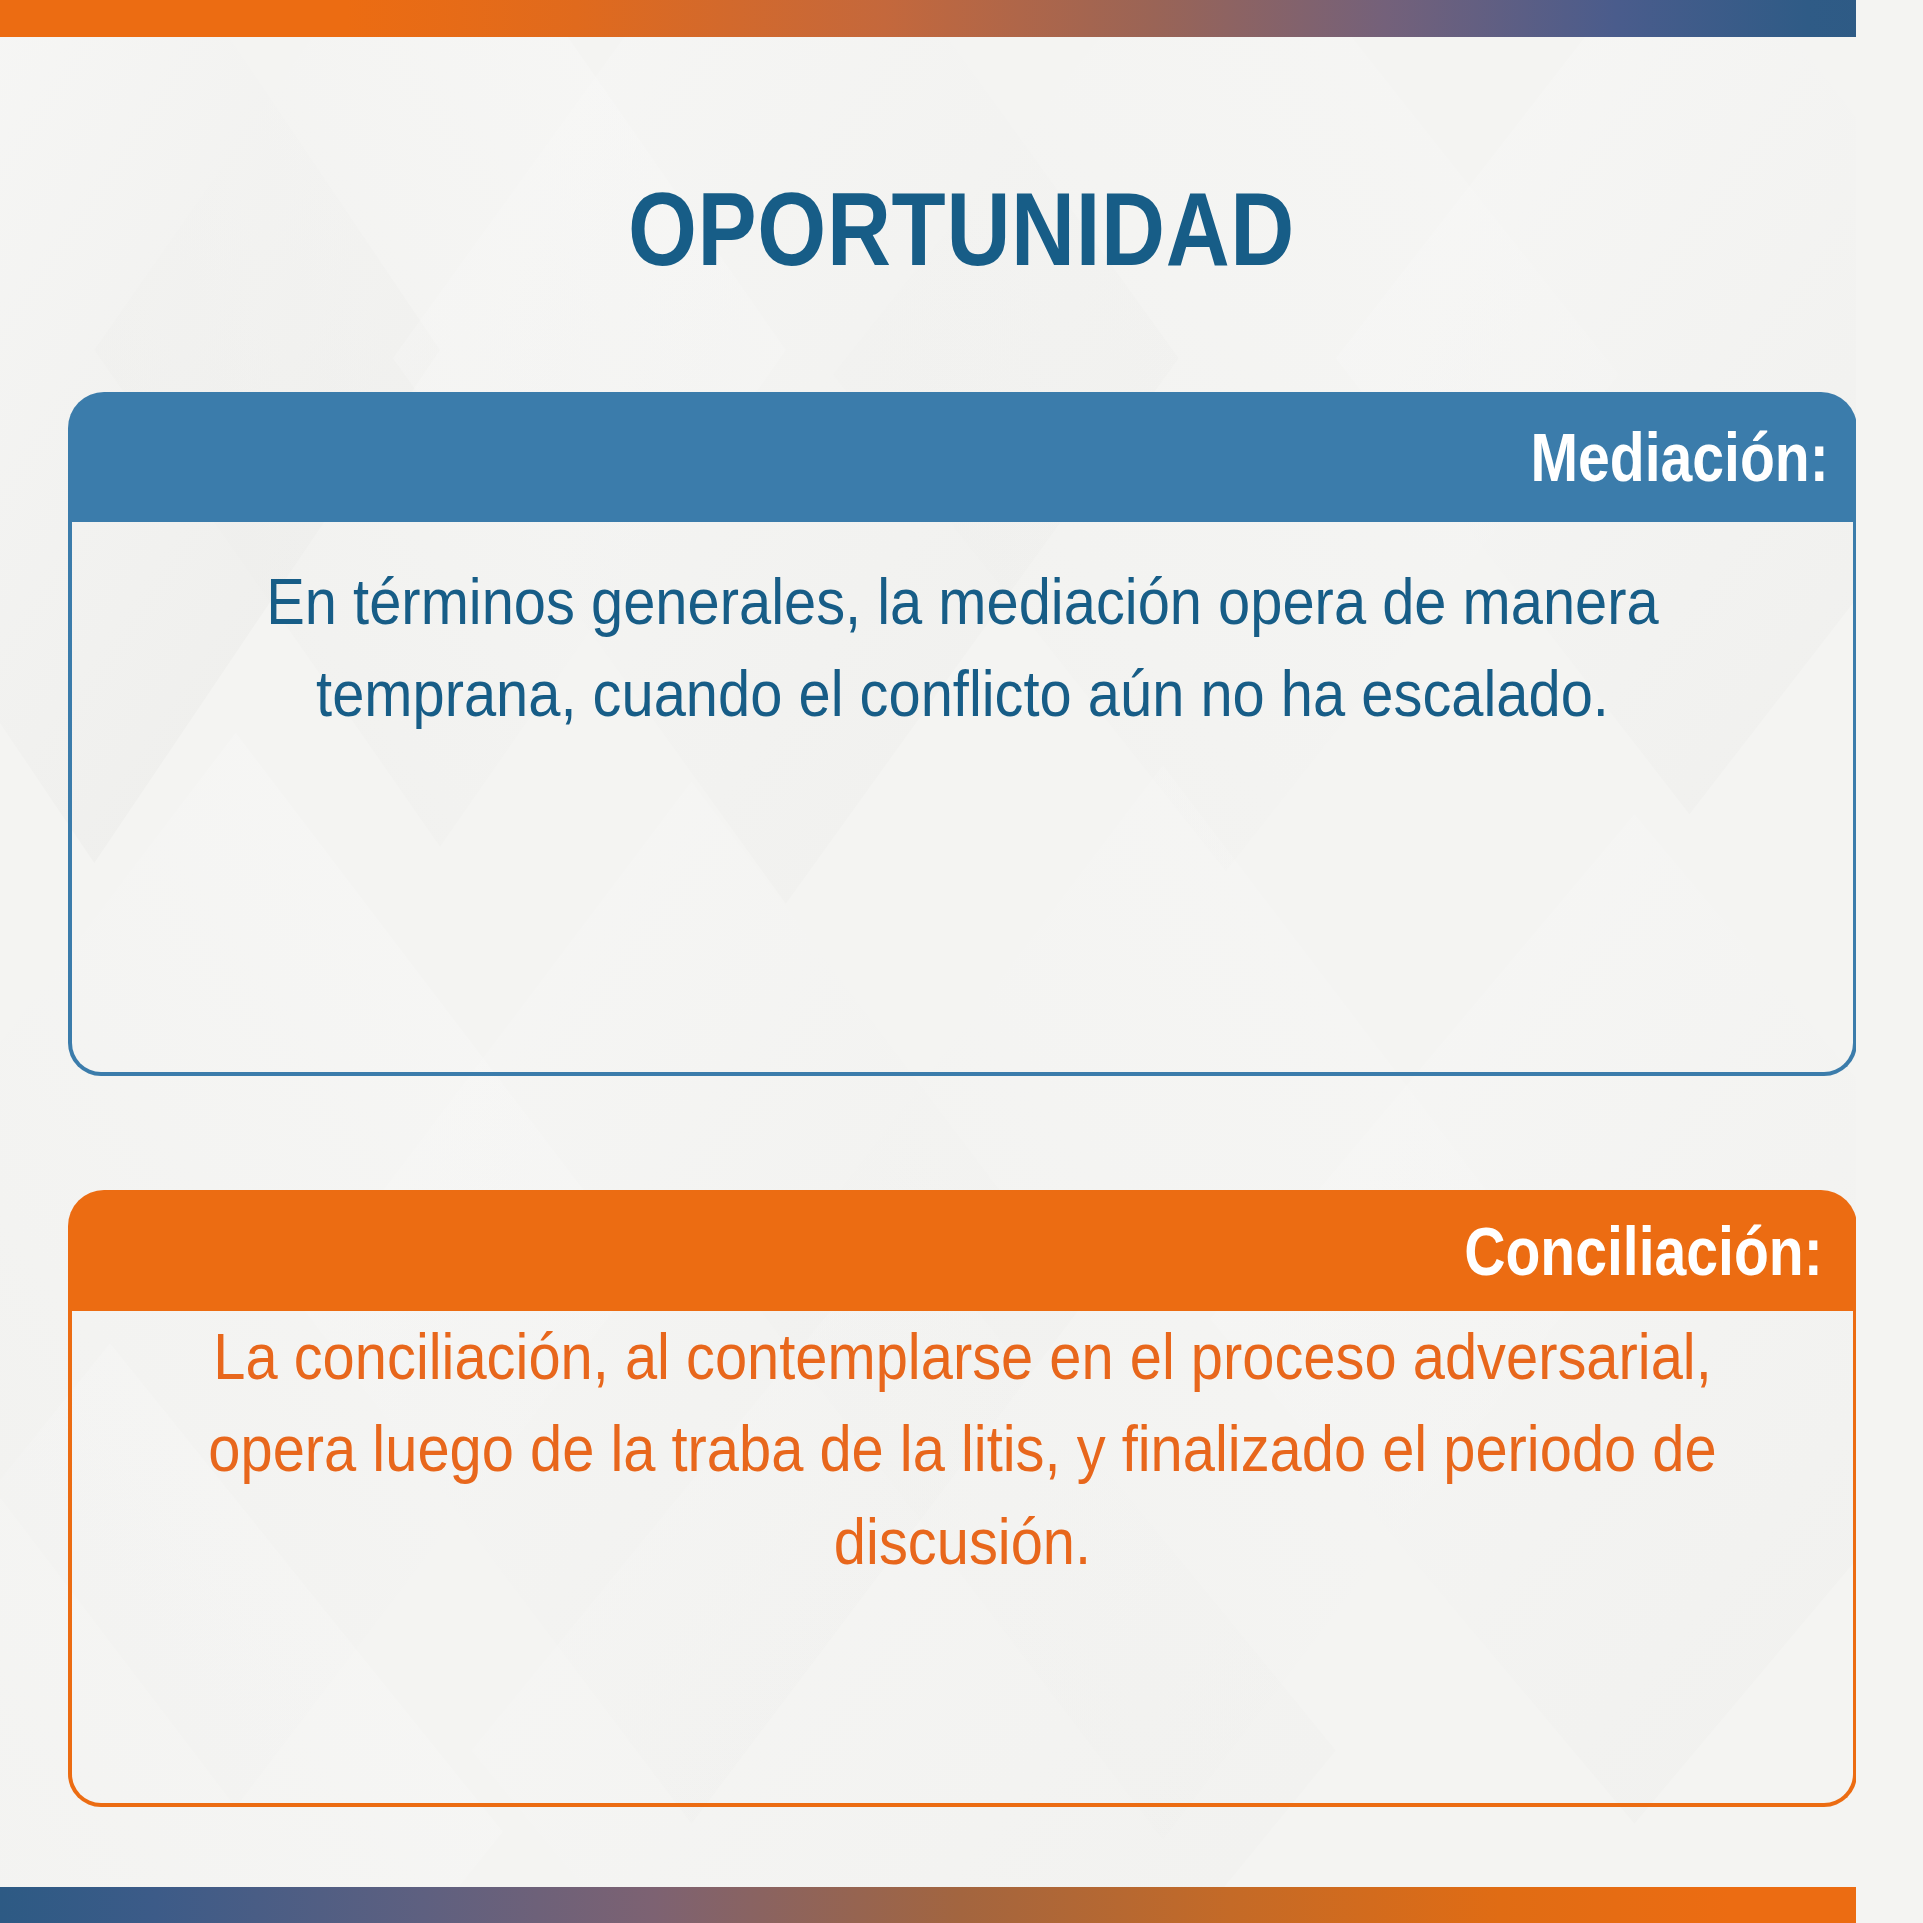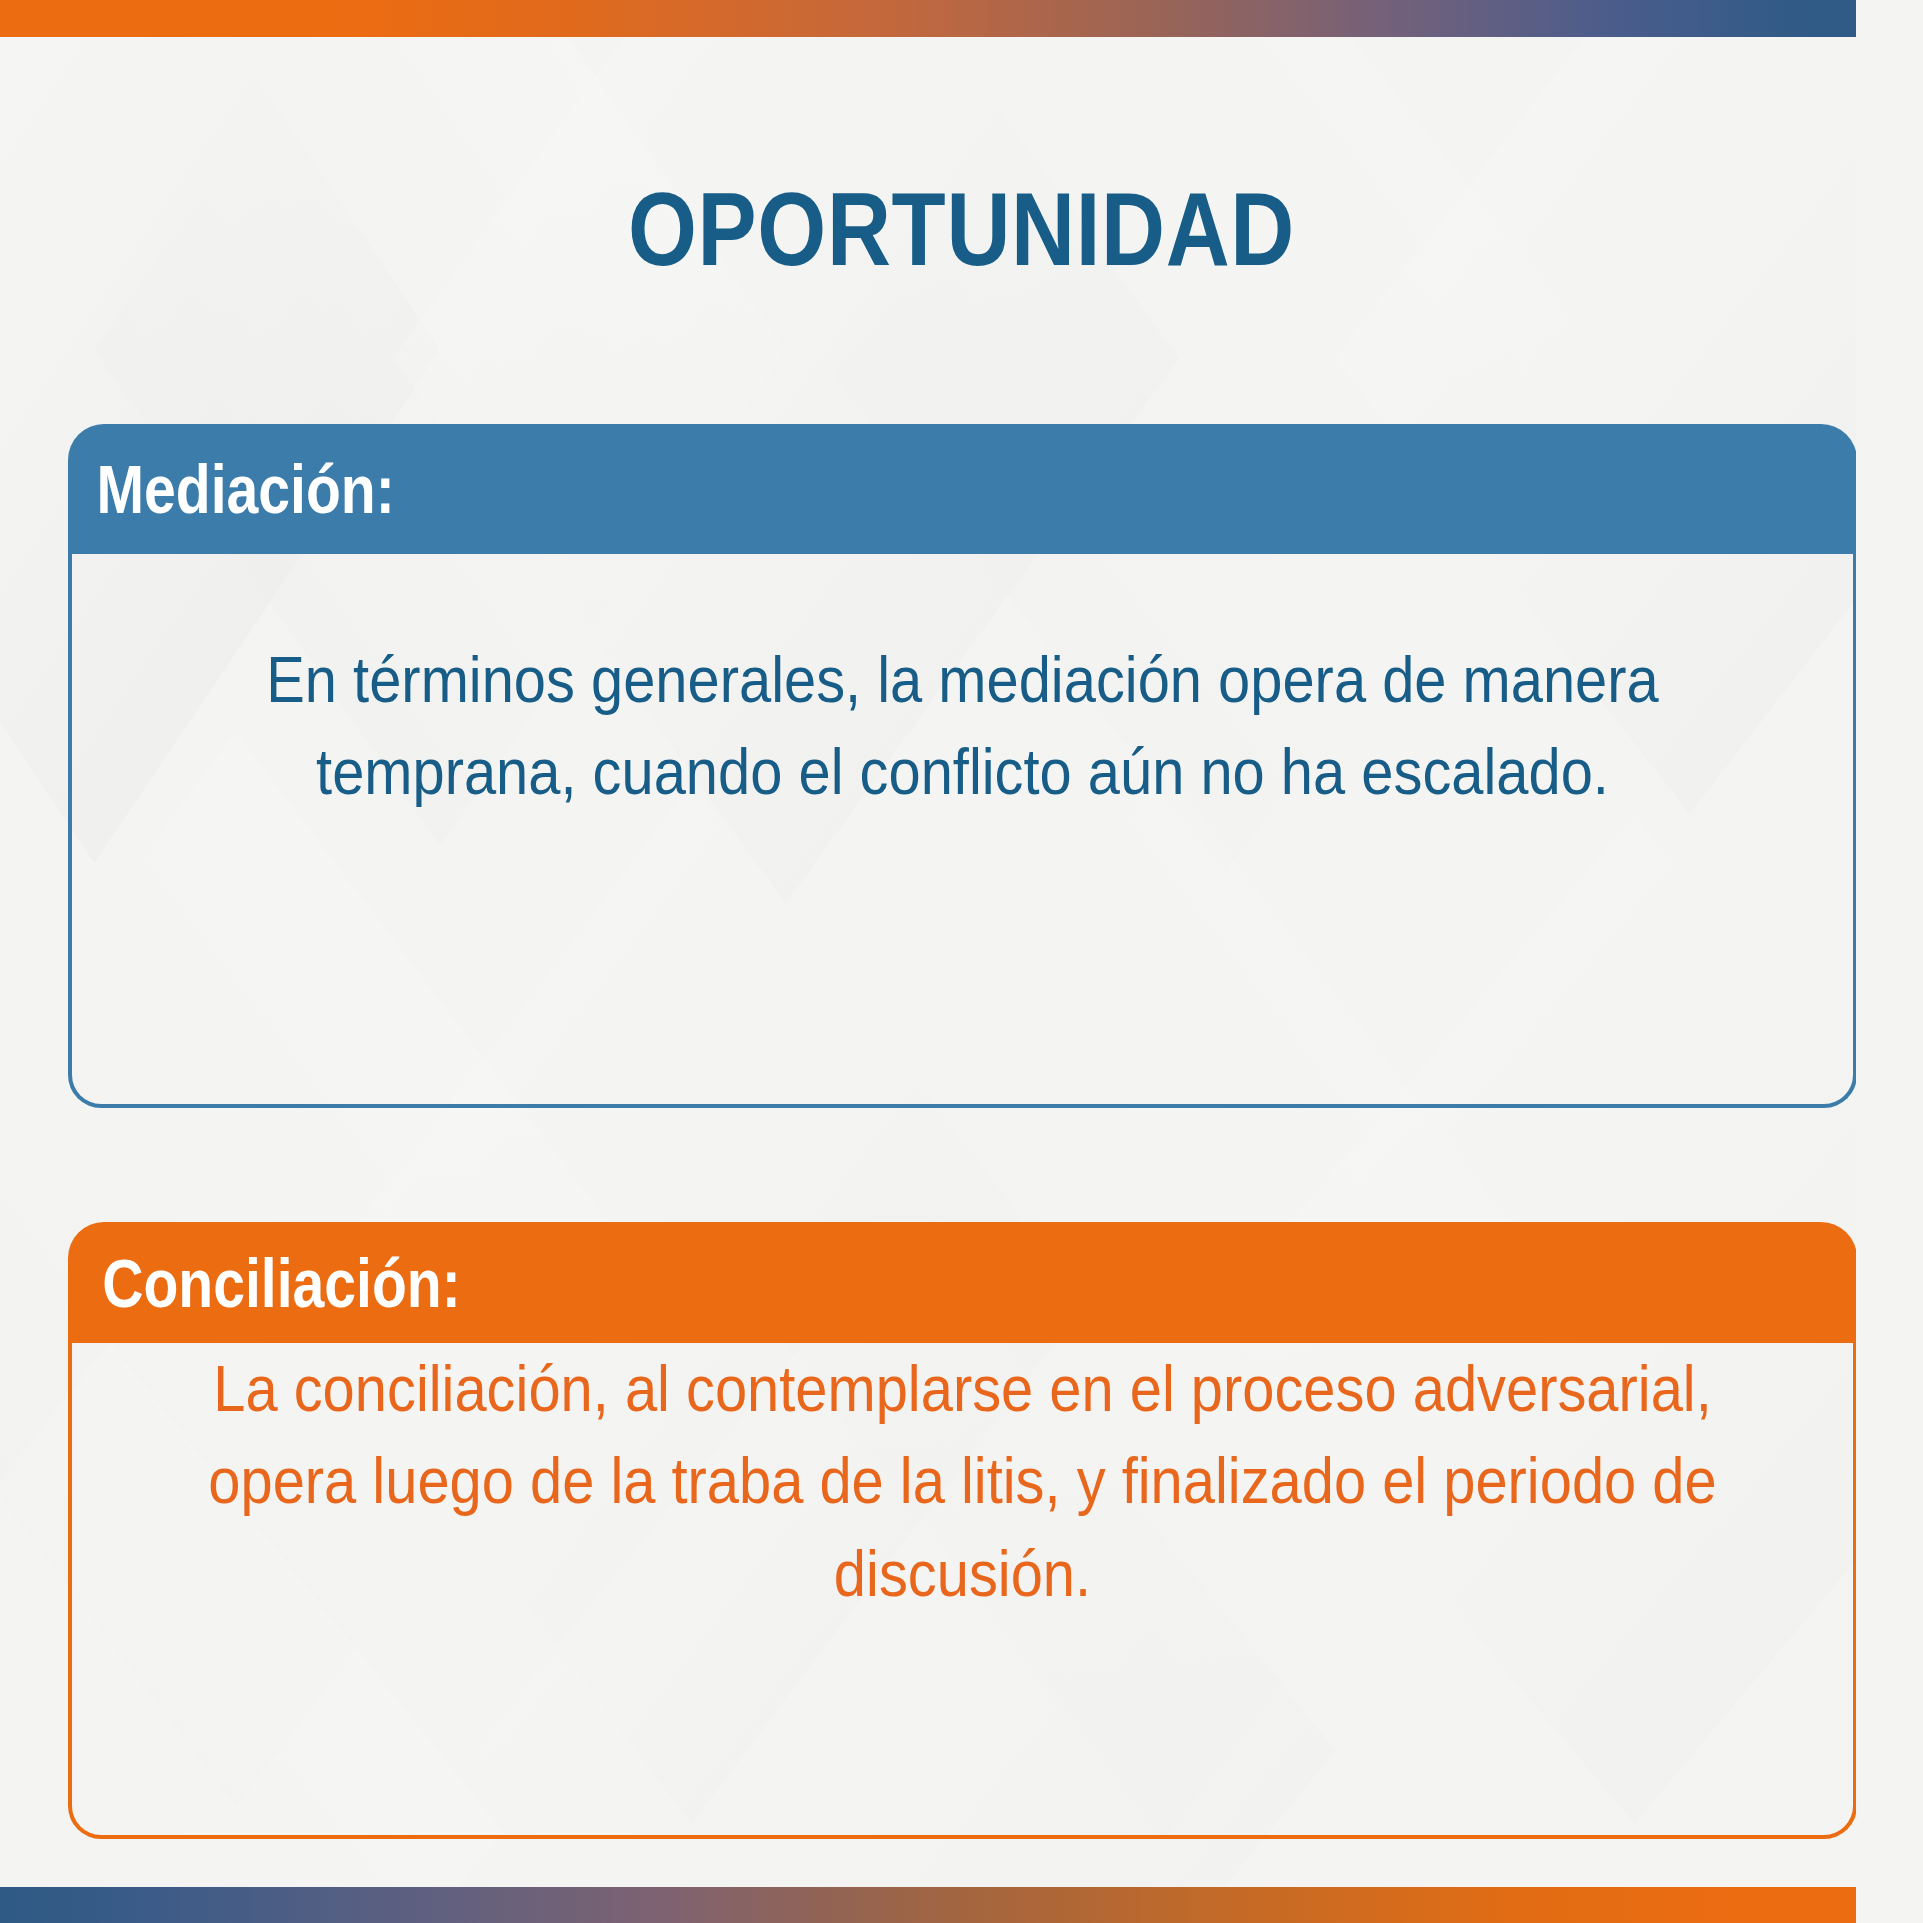--- a/index.html
+++ b/index.html
@@ -79,22 +79,21 @@
     z-index: 3;
     border-radius: 36px;
   }
 
   .card-header {
     height: 100%;
     border-top-left-radius: 36px;
     border-top-right-radius: 36px;
     display: flex;
     align-items: center;
-    justify-content: flex-start;
-    margin-top: 32px;
+    justify-content: flex-end;
   }
   .card-header-label {
     font-family: "Liberation Sans", sans-serif;
     font-weight: 700;
     font-size: 68px;
     color: #ffffff;
     line-height: 1;
     transform: scaleX(0.84);
     transform-origin: center center;
     white-space: nowrap;
@@ -117,21 +116,21 @@
     font-size: 65px;
     line-height: 1.42;
     transform: scaleX(0.89);
     transform-origin: center center;
   }
 
   
   #card-mediacion            { top: 392px; height: 684px; }
   #card-mediacion .hdr-wrap  { height: 130px; }
   #card-mediacion .card-header { background: #3b7cab; }
-  #card-mediacion .card-body { border-color: #3b7cab; height: 554px; padding-top: 80px; }
+  #card-mediacion .card-body { border-color: #3b7cab; height: 554px; padding-top: 34px; }
   #card-mediacion .card-body-text { color: #175d87; }
 
   
   #card-conciliacion           { top: 1190px; height: 616px; }
   #card-conciliacion .hdr-wrap { height: 121px; }
   #card-conciliacion .card-header { background: #ec6c12; }
   #card-conciliacion .card-body { border-color: #ec6c12; height: 496px; }
   #card-conciliacion .card-body-text { color: #e8671c; }
 </style>
 </head>

